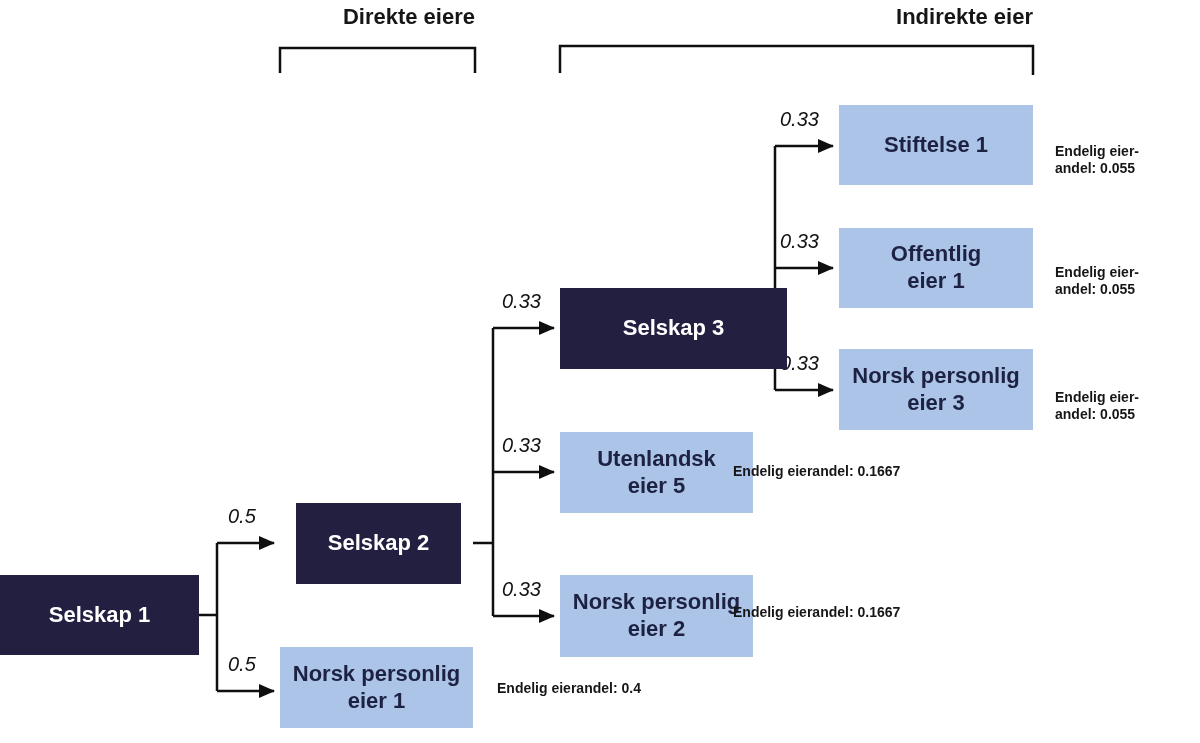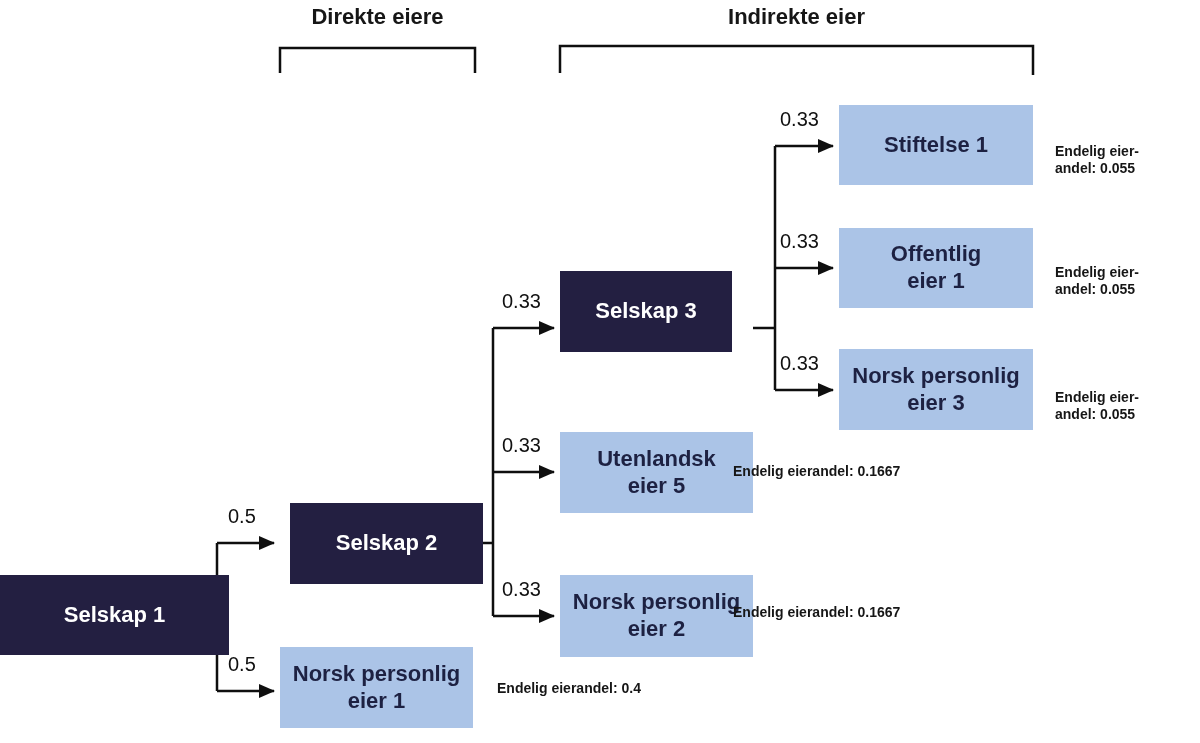--- a/index.html
+++ b/index.html
@@ -16,26 +16,26 @@
     display:flex;align-items:center;justify-content:center;
     text-align:center;
     font-size:22px;font-weight:600;
     line-height:1.22;
     white-space:pre-line;
   }
   .box.dark{background:var(--company-box,#231f41);color:var(--company-text,#ffffff);}
   .box.light{background:var(--owner-box,#abc4e7);color:var(--owner-text,#1d2142);}
   .hdr{
     position:absolute;top:4px;
-    text-align:center;
+    text-align:right;
     font-size:22px;font-weight:600;color:#161616;
   }
   .share{
     position:absolute;
-    font-size:20px;font-weight:400;color:#111111;
+    font-size:20px;font-weight:400;color:#111111;font-style:italic;
   }
   .final{
     position:absolute;
     font-size:14px;font-weight:600;color:#161616;
     white-space:pre-line;
     line-height:1.2;
   }
   svg.lines{position:absolute;left:0;top:0;}
 </style>
 </head>
@@ -73,25 +73,25 @@
 
   <div class="share" style="left:228px;top:505px;">0.5</div>
   <div class="share" style="left:228px;top:653px;">0.5</div>
   <div class="share" style="left:502px;top:290px;">0.33</div>
   <div class="share" style="left:502px;top:434px;">0.33</div>
   <div class="share" style="left:502px;top:578px;">0.33</div>
   <div class="share" style="left:780px;top:108px;">0.33</div>
   <div class="share" style="left:780px;top:230px;">0.33</div>
   <div class="share" style="left:780px;top:352px;">0.33</div>
 
-  <div class="box dark" style="left:0px;top:575px;width:229px;height:80px;">Selskap 1</div>
-  <div class="box dark" style="left:290px;top:503px;width:193px;height:81px;">Selskap 2</div>
+  <div class="box dark" style="left:0px;top:575px;width:199px;height:80px;">Selskap 1</div>
+  <div class="box dark" style="left:296px;top:503px;width:165px;height:81px;">Selskap 2</div>
   <div class="box light" style="left:280px;top:647px;width:193px;height:81px;">Norsk personlig
 eier 1</div>
-  <div class="box dark" style="left:560px;top:271px;width:172px;height:81px;">Selskap 3</div>
+  <div class="box dark" style="left:560px;top:288px;width:227px;height:81px;">Selskap 3</div>
   <div class="box light" style="left:560px;top:432px;width:193px;height:81px;">Utenlandsk
 eier 5</div>
   <div class="box light" style="left:560px;top:575px;width:193px;height:82px;">Norsk personlig
 eier 2</div>
   <div class="box light" style="left:839px;top:105px;width:194px;height:80px;">Stiftelse 1</div>
   <div class="box light" style="left:839px;top:228px;width:194px;height:80px;">Offentlig
 eier 1</div>
   <div class="box light" style="left:839px;top:349px;width:194px;height:81px;">Norsk personlig
 eier 3</div>
 

